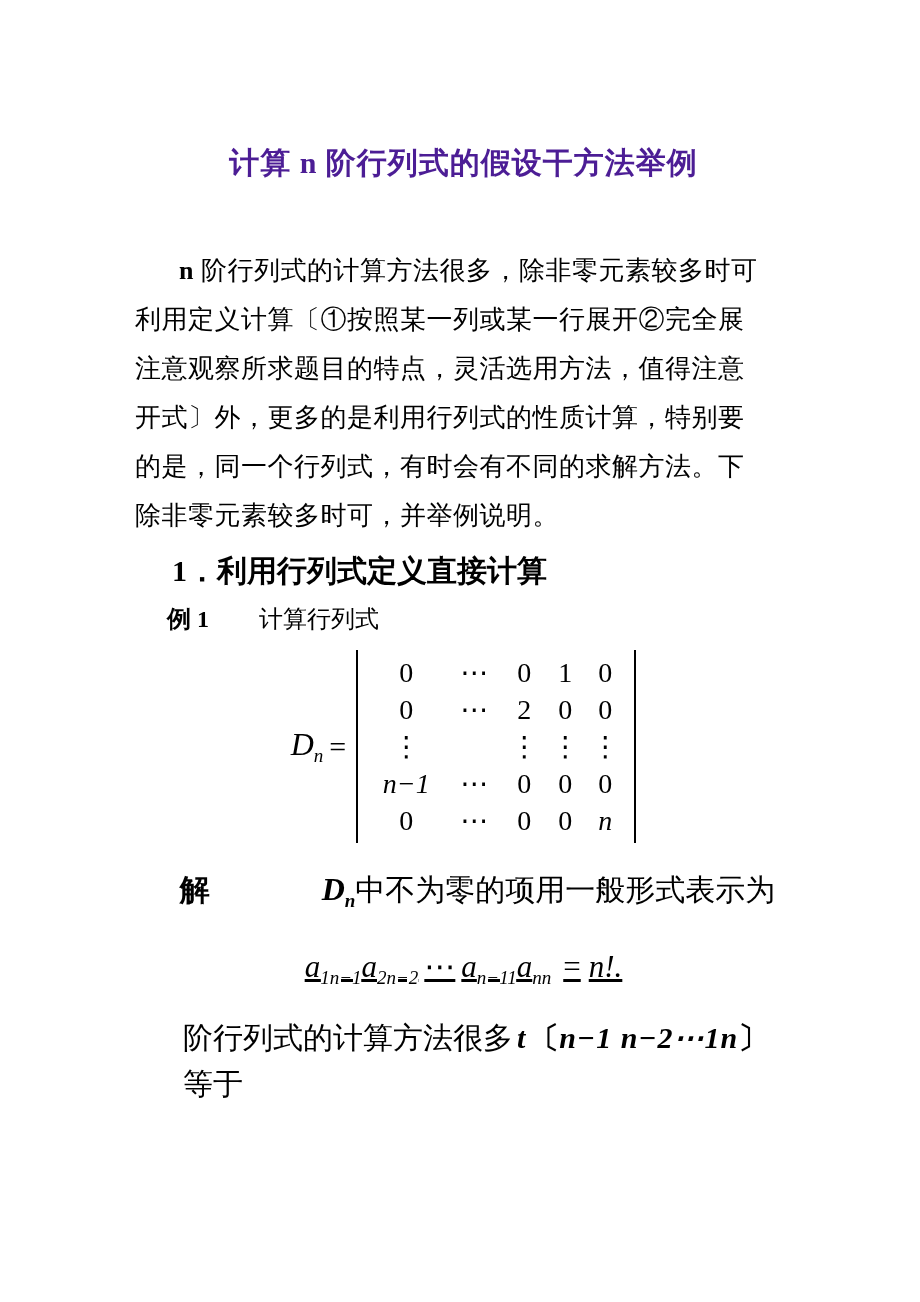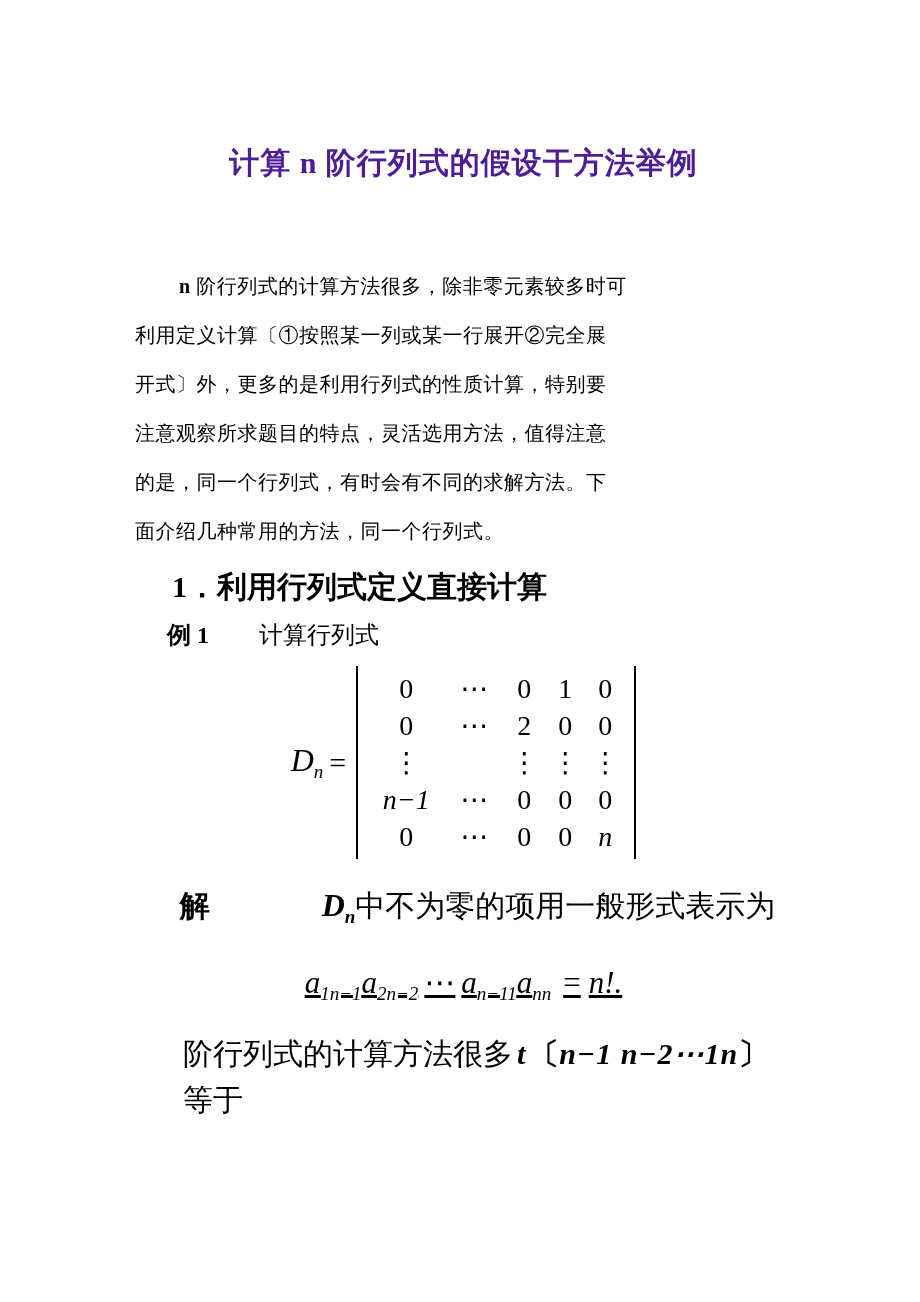--- a/index.html
+++ b/index.html
@@ -21,22 +21,22 @@
   }
   .title {
     margin: 0;
     text-align: center;
     font-size: 30px;
     font-weight: bold;
     letter-spacing: 1px;
     color: #1414dd;
   }
   .intro {
-    margin-top: 78px;
-    font-size: 20px;
+    margin-top: 62px;
+    font-size: 26px;
     line-height: 49px;
     letter-spacing: 0.5px;
   }
   .intro .line.first { padding-left: 44px; }
   .lead-n { font-weight: bold; font-family: "Liberation Serif", serif; }
   .heading {
     font-size: 30px;
     font-weight: bold;
     line-height: 42px;
   }
@@ -108,24 +108,24 @@
 </head>
 <body>
 
 <div class="content">
 
   <h1 class="title" style="color: #4c1d95;">计算 n 阶行列式的假设干方法举例</h1>
 
   <div class="intro">
     <div class="line first"><span class="lead-n">n</span><span> 阶行列式的计算方法很多，除非零元素较多时可</span></div>
     <div class="line">利用定义计算〔①按照某一列或某一行展开②完全展</div>
+    <div class="line">注意观察所求题目的特点，灵活选用方法，值得注意</div>
     <div class="line">开式〕外，更多的是利用行列式的性质计算，特别要</div>
-    <div class="line">注意观察所求题目的特点，灵活选用方法，值得注意</div>
     <div class="line">的是，同一个行列式，有时会有不同的求解方法。下</div>
-    <div class="line">面介绍几种常用的方法，同一个行列式。</div>
+    <div class="line">除非零元素较多时可，并举例说明。</div>
   </div>
 
   <div class="heading h1">1．利用行列式定义直接计算</div>
 
   <div class="example">
     <span class="ex-label">例 1</span><span class="gap-sm"></span><span>计算行列式</span>
   </div>
 
   <div class="det-block">
     <span class="mvar"><span>D</span><sub>n</sub></span>

